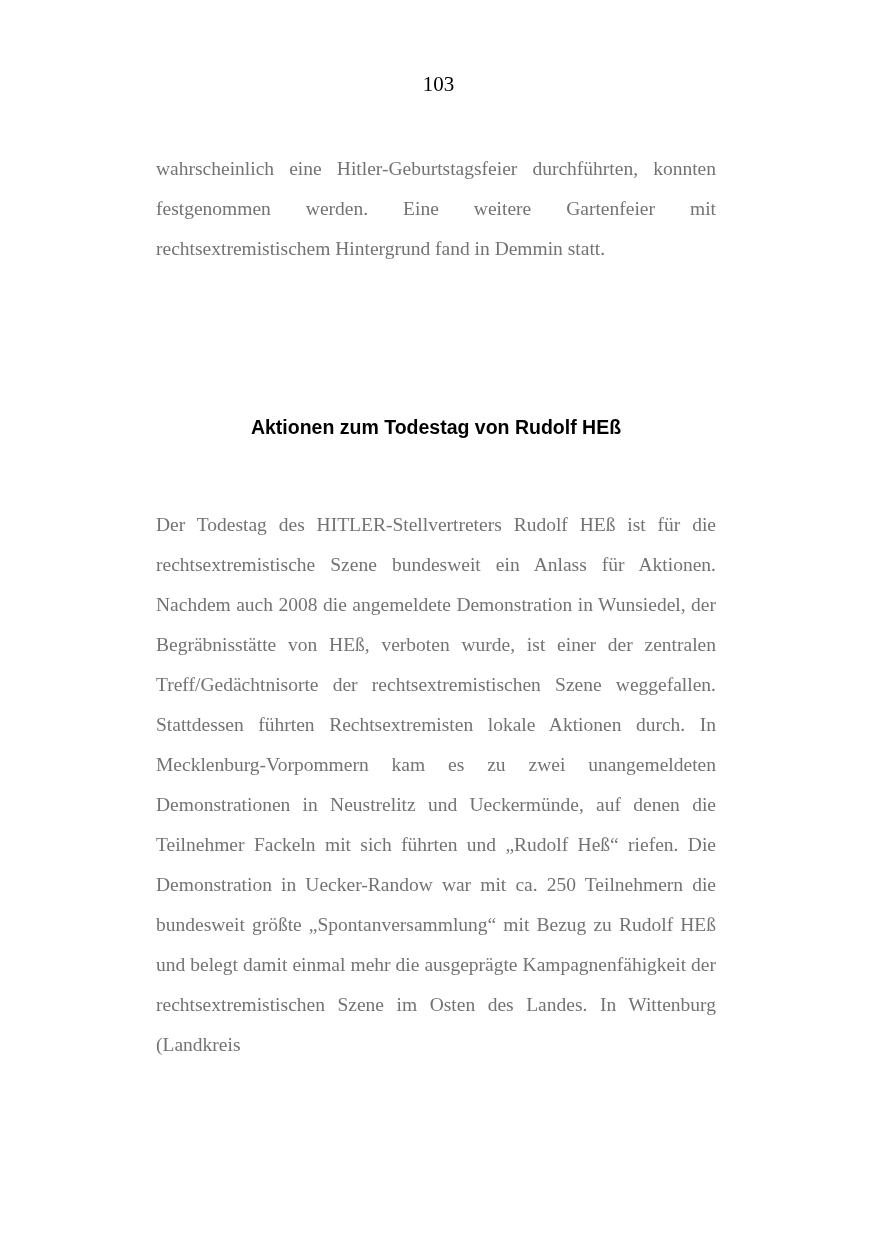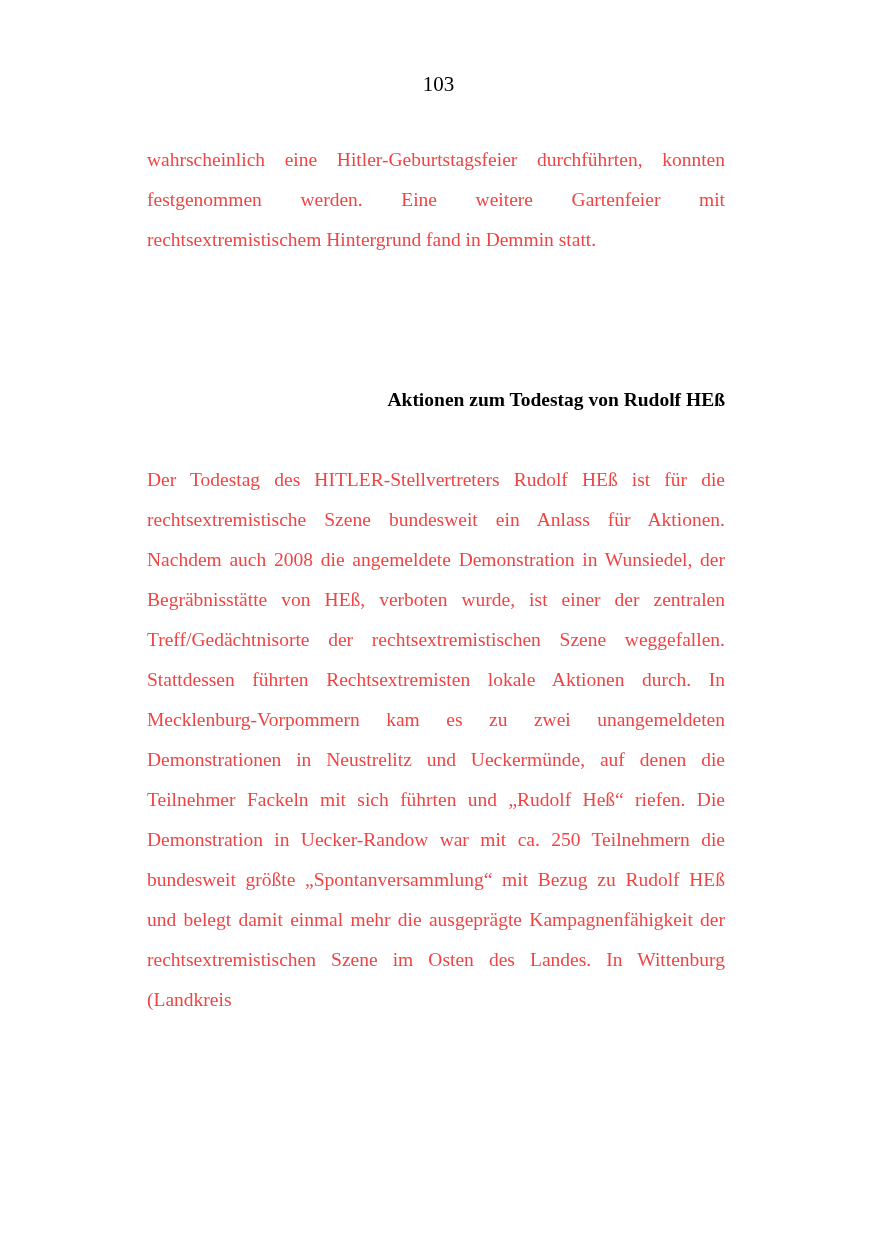--- a/index.html
+++ b/index.html
@@ -33,43 +33,43 @@
     font-family: "Liberation Serif", serif;
     color: #000;
   }
   .content {
     position: absolute;
     top: 140px;
     left: 147px;
     width: 578px;
   }
   p.body-text {
-    margin: 0;
+    margin: 9px;
     font-size: 19.5px;
     line-height: 40px;
     text-align: justify;
     text-justify: inter-word;
     font-family: "Liberation Serif", serif;
-    color: #ef4444;
+    color: #737373;
     hyphens: none;
   }
   .gap-small {
     height: 40px;
   }
   .gap-large {
     height: 120px;
   }
   h2.section-heading {
-    margin: 0;
+    margin: 9px;
     font-size: 19.5px;
     line-height: 40px;
     font-weight: bold;
-    font-family: Liberation Serif, serif;
+    font-family: Liberation Sans, sans-serif;
     color: #000;
-    text-align: right;
+    text-align: center;
   }
 </style>
 </head>
 <body>
 
 <div class="page">
 
   <div class="page-number">103</div>
 
   <div class="content">

